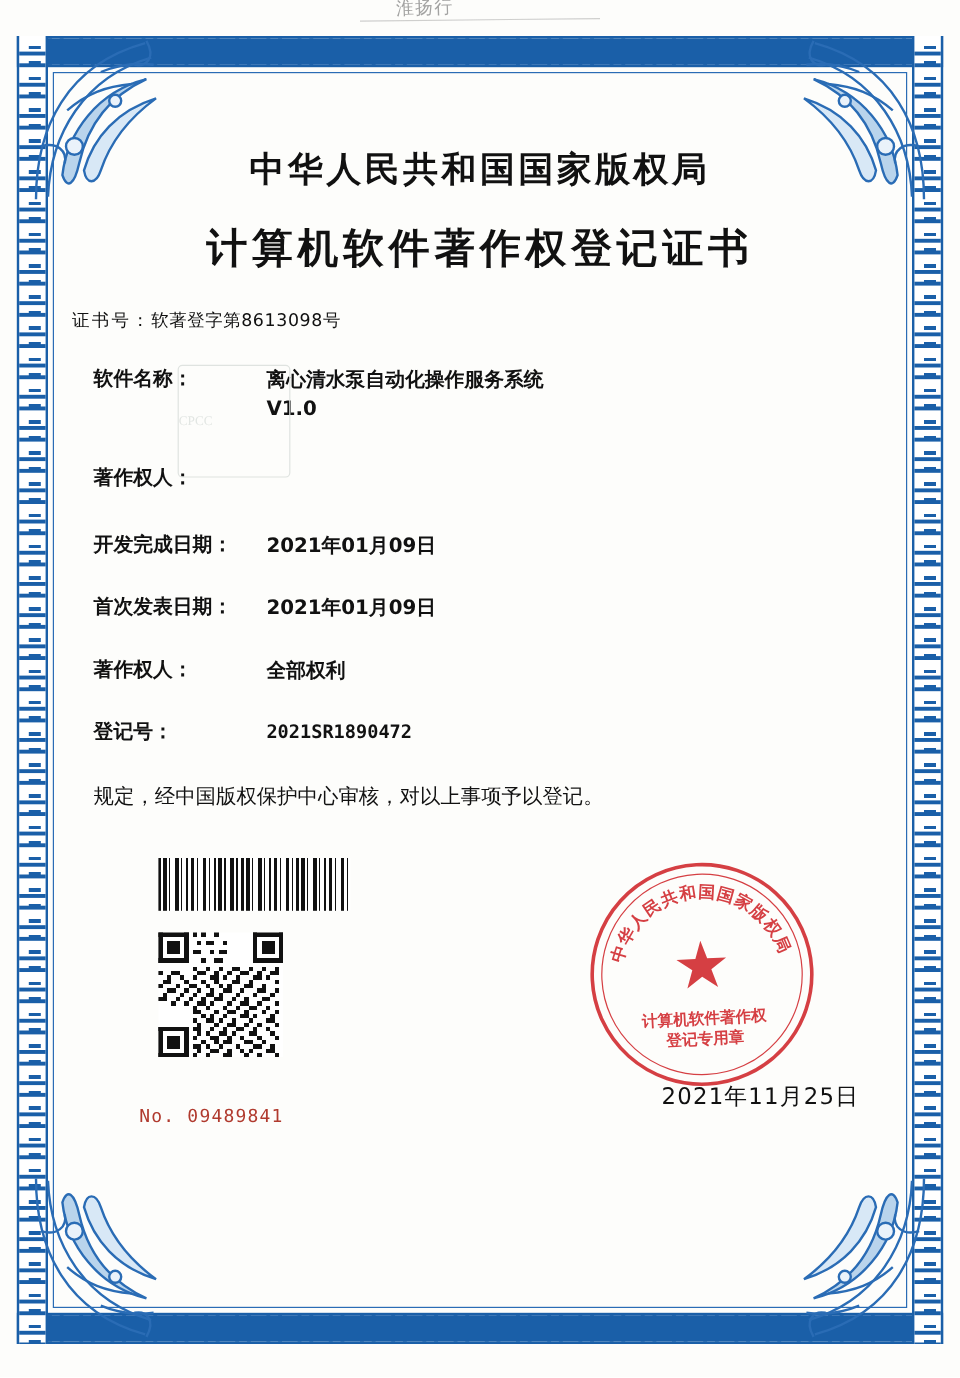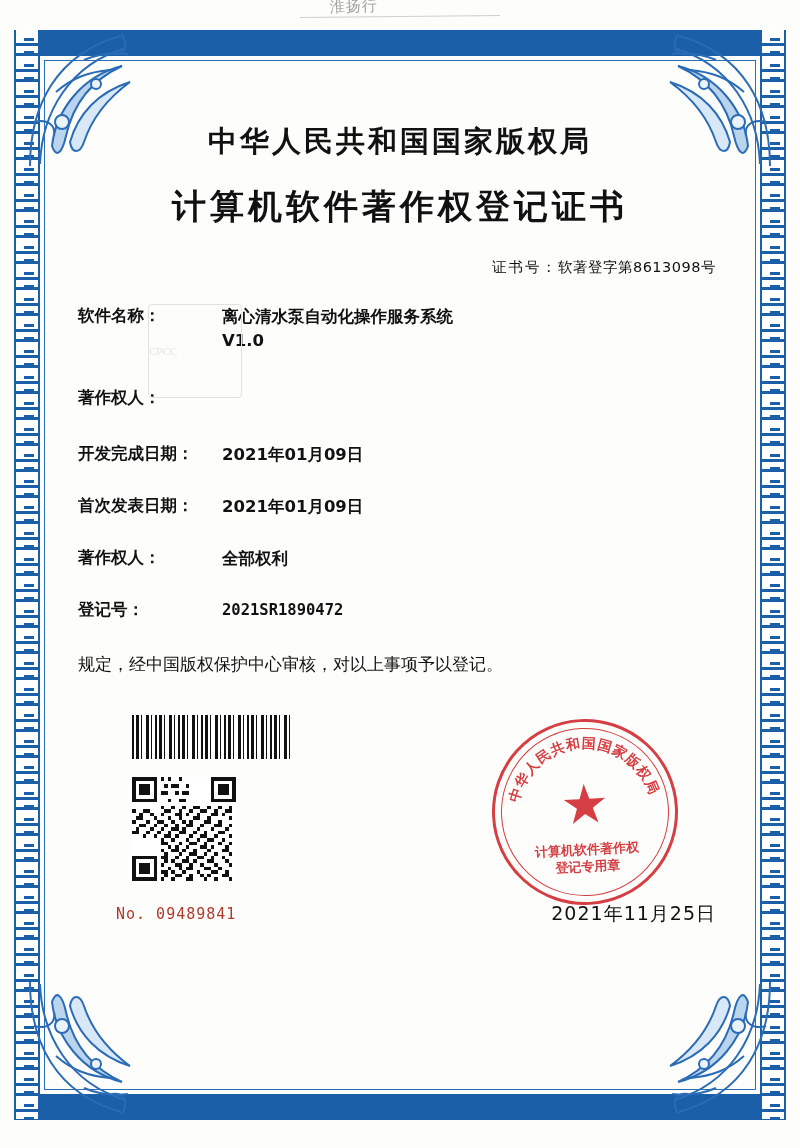--- a/index.html
+++ b/index.html
@@ -148,21 +148,21 @@
   .title-sub {
     text-align: center;
     font-family: "DejaVu Serif", "Liberation Serif", serif;
     font-weight: bold;
     font-size: 34px;
     letter-spacing: 4px;
     color: #111;
     margin-top: 22px;
   }
   .cert-no {
-    text-align: right;
+    text-align: left;
     padding-right: 24px;
     margin-top: 28px;
     font-size: 14.5px;
     font-family: "DejaVu Sans", "Liberation Sans", sans-serif;
     color: #111;
     letter-spacing: .5px;
   }
   .cert-no .lab { letter-spacing: 2px; }
 
   .fields {
@@ -228,21 +228,21 @@
       #111 14px, #111 17px, #fff 17px, #fff 19px,
       #111 19px, #111 20px, #fff 20px, #fff 23px);
   }
   .qr {
     position: absolute;
     left: 72px; top: 68px;
     width: 104px; height: 104px;
   }
   .code-no {
     position: absolute;
-    left: 56px; top: 196px;
+    left: 56px; top: 212px;
     font-family: "DejaVu Sans Mono", "Liberation Mono", monospace;
     font-size: 15px;
     color: #b03a2e;
     letter-spacing: 1px;
   }
   .issue-date {
     position: absolute;
     right: 24px; top: 192px;
     font-size: 19px;
     font-family: "DejaVu Sans", "Liberation Sans", sans-serif;

